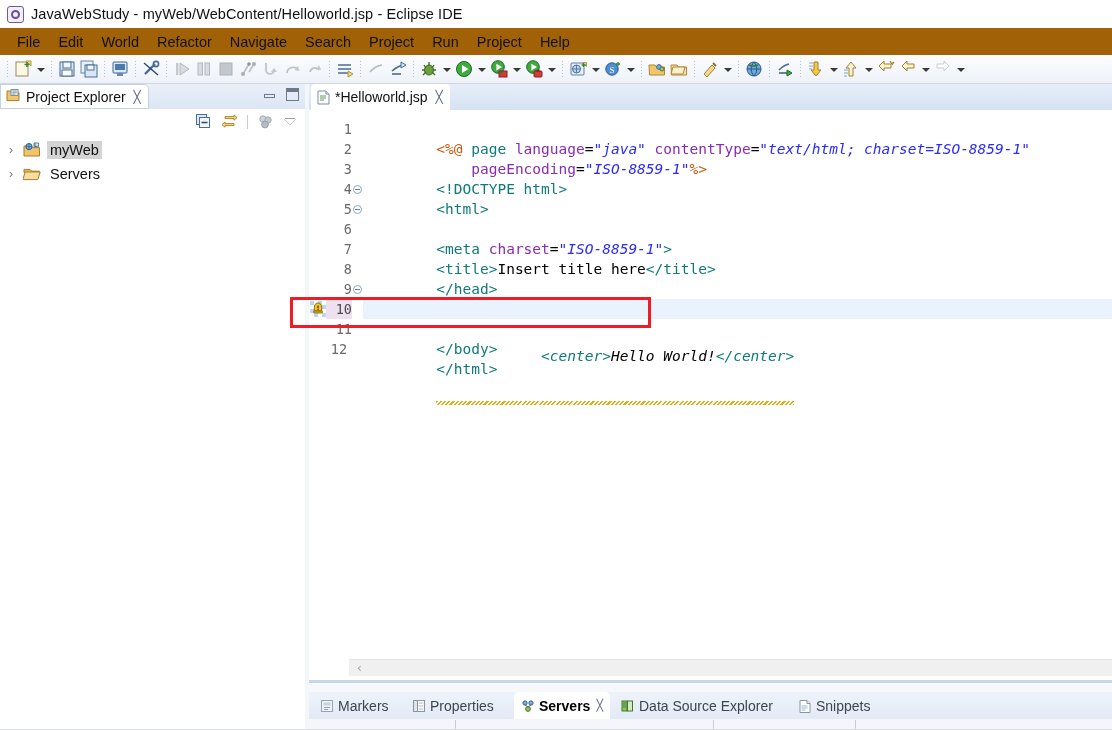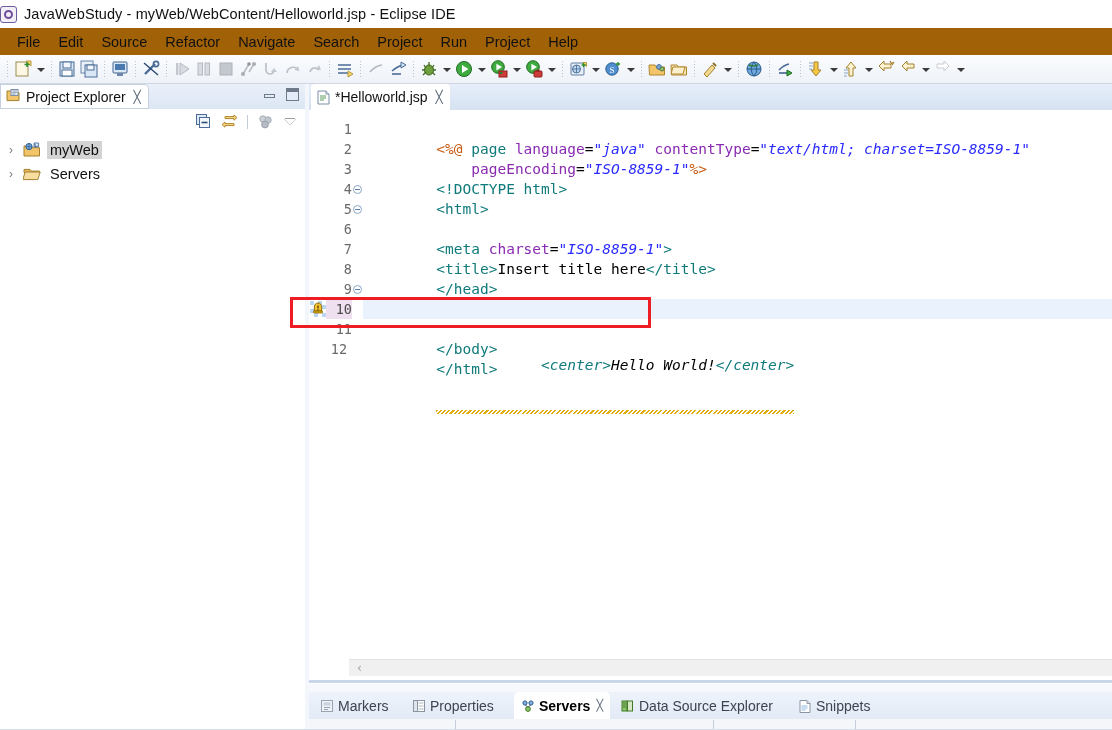--- a/index.html
+++ b/index.html
@@ -8,21 +8,21 @@
     background:#ffffff;
     font-family:"Liberation Sans", sans-serif;
     font-size:13px;color:#000;
     -webkit-font-smoothing:antialiased;
   }
   .app{position:relative;width:1112px;height:730px;background:#f6f8fb;}
 
   
   .titlebar{
     position:absolute;left:0;top:0;width:1112px;height:28px;
-    background:#ffffff;display:flex;align-items:center;box-sizing:border-box;
+    background:#ffffff;display:flex;align-items:center;padding-left:7px;box-sizing:border-box;
   }
   .title-icon{
     width:17px;height:17px;margin-right:7px;flex:0 0 auto;position:relative;
     border-radius:3px;background:#f2f0f6;border:1px solid #6d5b9e;
     box-sizing:border-box;
   }
   .title-icon::before{
     content:"";position:absolute;left:3px;top:3px;width:9px;height:9px;border-radius:50%;
     border:2px solid #6d4f9e;box-sizing:border-box;
   }
@@ -203,21 +203,21 @@
 <div class="app">
 
   <div class="titlebar">
     <span class="title-icon"></span>
     <span class="title-text">JavaWebStudy - myWeb/WebContent/Helloworld.jsp - Eclipse IDE</span>
   </div>
 
   <div class="menubar">
     <div class="menu-item">File</div>
     <div class="menu-item">Edit</div>
-    <div class="menu-item">Source</div>
+    <div class="menu-item">World</div>
     <div class="menu-item">Refactor</div>
     <div class="menu-item">Navigate</div>
     <div class="menu-item">Search</div>
     <div class="menu-item">Project</div>
     <div class="menu-item">Run</div>
     <div class="menu-item">Project</div>
     <div class="menu-item">Help</div>
   </div>
 
   <div class="toolbar">
@@ -594,21 +594,21 @@
         </div>
         <div class="cline" style="top:109px;">
           <span class="t-tag">&lt;meta </span><span class="t-attr">charset</span><span class="t-txt">=</span><span class="t-str">"ISO-8859-1"</span><span class="t-tag">&gt;</span>
         </div>
         <div class="cline" style="top:129px;">
           <span class="t-tag">&lt;title&gt;</span><span class="t-txt">Insert title here</span><span class="t-tag">&lt;/title&gt;</span>
         </div>
         <div class="cline" style="top:149px;">
           <span class="t-tag">&lt;/head&gt;</span>
         </div>
-        <div class="cline" style="top:205px;font-style:italic;">
+        <div class="cline" style="top:196px;font-style:italic;">
           <span style="position:relative;display:inline-block;">
             <span class="t-tag">&lt;center&gt;</span><span class="t-txt">Hello World!</span><span class="t-tag">&lt;/center&gt;</span>
             <span class="squiggle" style="left:0;right:0;bottom:1px;"></span>
           </span>
         </div>
         <div class="cline" style="top:209px;">
           <span class="t-tag">&lt;/body&gt;</span>
         </div>
         <div class="cline" style="top:229px;">
           <span class="t-tag">&lt;/html&gt;</span>

